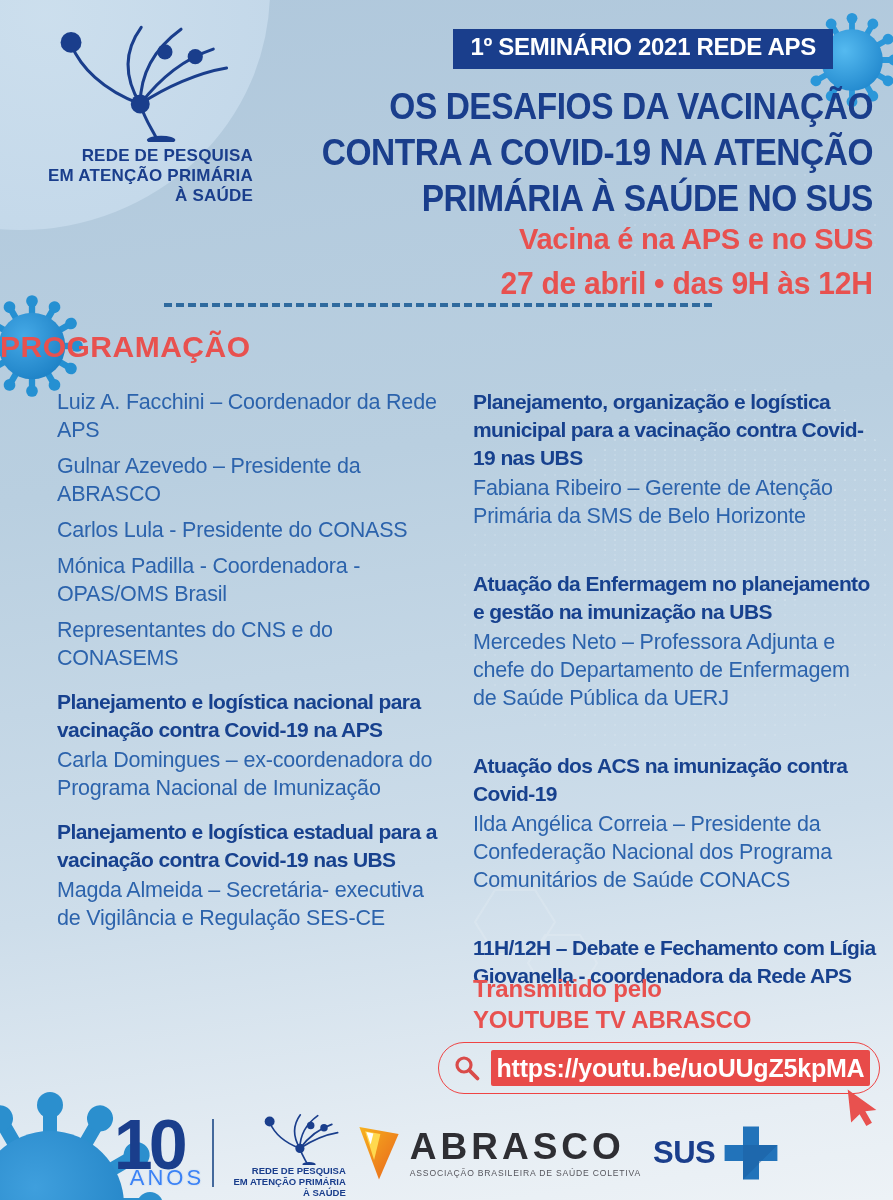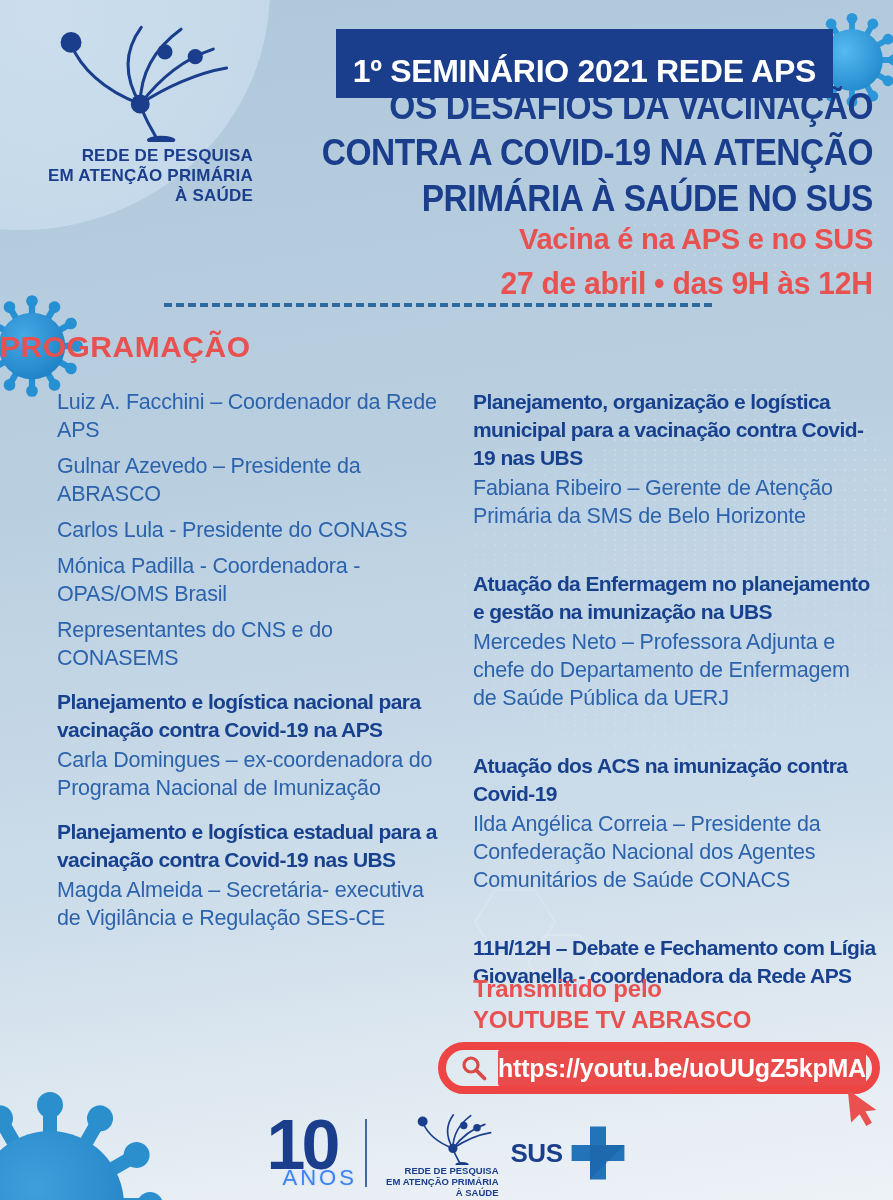--- a/index.html
+++ b/index.html
@@ -20,21 +20,21 @@
   .dots.d3{left:620px;top:170px;width:260px;height:120px;opacity:.20;}
   .hex{left:450px;top:880px;opacity:.14;}
 
   
   .toplogo{left:28px;top:14px;width:235px;}
   .toplogo .txt{width:225px;text-align:right;color:#1a3e8c;font-weight:700;
     font-size:17px;line-height:20px;letter-spacing:.2px;}
 
   
   .banner{top:29px;right:60px;background:#1a3e8c;color:#fff;font-weight:700;
-    font-size:32px;letter-spacing:-.3px;padding:24px 17px 8px;white-space:nowrap;}
+    font-size:24px;letter-spacing:-.3px;padding:4px 17px 8px;white-space:nowrap;}
   .titleblock{top:84px;right:20px;width:640px;text-align:right;color:#1a3e8c;
     font-weight:700;font-size:36px;line-height:46px;letter-spacing:-.5px;
     transform:scaleX(.93);transform-origin:100% 0;}
   .subtitle{top:222px;right:20px;color:#e8514f;font-weight:700;font-size:30px;
     letter-spacing:-.3px;transform:scaleX(.97);transform-origin:100% 0;}
   .datetime{top:266px;right:20px;color:#e8514f;font-weight:700;font-size:31px;
     letter-spacing:-.3px;transform:scaleX(.97);transform-origin:100% 0;}
   .dashline{top:303px;left:164px;width:548px;border-top:4px dashed #2f6a9e;}
   .progheading{top:330px;left:0;width:100%;text-align:left;color:#e8514f;
     font-weight:700;font-size:30px;letter-spacing:.5px;}
@@ -44,21 +44,21 @@
   .col-left{left:57px;width:388px;}
   .col-right{left:473px;width:404px;}
   .p-head{font-weight:700;font-size:21px;color:#17418e;letter-spacing:-.8px;margin:0 0 8px;}
   .p-topic{font-weight:700;font-size:21px;color:#17418e;letter-spacing:-.6px;margin:0 0 2px;}
   .p-item{font-weight:400;font-size:21.5px;color:#2c63ac;letter-spacing:-.2px;margin:0 0 8px;}
   .gap-lg{margin-top:40px;}
   .gap-md{margin-top:16px;}
 
   
   .broadcast{left:473px;top:973px;color:#e8514f;font-weight:700;font-size:24px;line-height:31px;letter-spacing:-.2px;}
-  .pill{left:438px;top:1042px;width:442px;height:52px;border:8px solid #ef4444;
+  .pill{left:438px;top:1042px;width:442px;height:52px;border:1px solid #ef4444;
     border-radius:28px;box-sizing:border-box;display:flex;align-items:center;background:rgba(255,255,255,.06);}
   .pill .mag{margin-left:15px;flex:0 0 auto;display:flex;}
   .pill .urlbox{flex:1;margin:0 9px 0 10px;background:#e84b49;border-radius:2px;
     height:36px;display:flex;align-items:center;justify-content:center;}
   .pill .urlbox span{color:#fff;font-weight:700;font-size:25px;letter-spacing:-.2px;}
   .cursor{left:847px;top:1087px;}
 
   
   .footer{left:0;top:1106px;width:100%;height:94px;display:flex;align-items:center;
     justify-content:center;gap:12px;}
@@ -67,21 +67,21 @@
   .tenanos .lbl{position:absolute;left:16px;top:52px;font-size:22px;font-weight:400;color:#3b82f6;
     letter-spacing:3px;text-shadow:-1px -1px 0 #dde7f0,1px -1px 0 #dde7f0,-1px 1px 0 #dde7f0,1px 1px 0 #dde7f0;}
   .fdivider{width:2px;height:68px;background:#44699c;}
   .frede{display:flex;flex-direction:column;align-items:flex-end;width:120px;}
   .frede .txt{text-align:right;color:#1a3e8c;font-weight:700;font-size:9.5px;line-height:11px;}
   .fabrasco{display:flex;align-items:center;gap:10px;}
   .fabrasco .col2{display:flex;flex-direction:column;}
   .fabrasco .name{font-size:37px;font-weight:700;color:#2e2e33;letter-spacing:4px;line-height:38px;}
   .fabrasco .tag{font-size:8.6px;color:#55555c;letter-spacing:.8px;margin-top:2px;}
   .fsus{display:flex;align-items:center;gap:8px;}
-  .fsus .sustxt{font-size:26px;font-weight:700;color:#1a3e8c;letter-spacing:-.5px;}
+  .fsus .sustxt{font-size:31px;font-weight:700;color:#1a3e8c;letter-spacing:-.5px;}
 </style>
 </head>
 <body>
 
 <div class="abs blob"></div>
 <div class="abs dots d1"></div>
 <div class="abs dots d2"></div>
 <div class="abs dots d3"></div>
 <svg class="abs hex" width="160" height="130" viewBox="0 0 160 130">
   <polygon points="45,10 85,10 105,42 85,74 45,74 25,42" fill="none" stroke="#ffffff" stroke-width="2"></polygon>
@@ -216,21 +216,21 @@
   <div class="p-topic gap-md">Planejamento e logística estadual para a vacinação contra Covid-19 nas UBS</div>
   <div class="p-item">Magda Almeida – Secretária- executiva de Vigilância e Regulação SES-CE</div>
 </div>
 
 <div class="abs col col-right">
   <div class="p-topic">Planejamento, organização e logística municipal para a vacinação contra Covid-19 nas UBS</div>
   <div class="p-item">Fabiana Ribeiro – Gerente de Atenção Primária da SMS de Belo Horizonte</div>
   <div class="p-topic gap-lg">Atuação da Enfermagem no planejamento e gestão na imunização na UBS</div>
   <div class="p-item">Mercedes Neto – Professora Adjunta e chefe do Departamento de Enfermagem de Saúde Pública da UERJ</div>
   <div class="p-topic gap-lg">Atuação dos ACS na imunização contra Covid-19</div>
-  <div class="p-item">Ilda Angélica Correia – Presidente da Confederação Nacional dos Agentes Comunitários de Saúde CONACS</div>
+  <div class="p-item">Ilda Angélica Correia – Presidente da Confederação Nacional dos Programa Comunitários de Saúde CONACS</div>
   <div class="p-topic gap-lg">11H/12H – Debate e Fechamento com Lígia Giovanella - coordenadora da Rede APS</div>
 </div>
 
 <div class="abs broadcast">
   <div>Transmitido pelo</div>
   <div>YOUTUBE TV ABRASCO</div>
 </div>
 
 <div class="abs pill">
   <span class="mag">
@@ -268,20 +268,37 @@
       <circle cx="121" cy="40" r="9" fill="#1a3e8c"></circle>
       <circle cx="153" cy="45" r="9" fill="#1a3e8c"></circle>
       <ellipse cx="117" cy="133" rx="16" ry="5" fill="#1a3e8c"></ellipse>
     </svg>
     <div class="txt">
       <div>REDE DE PESQUISA</div>
       <div>EM ATENÇÃO PRIMÁRIA</div>
       <div>À SAÚDE</div>
     </div>
   </div>
+  <div class="fabrasco">
+    <svg width="42" height="64" viewBox="0 0 60 80">
+      <defs>
+        <linearGradient id="ag" x1="0" y1="0" x2="1" y2="1">
+          <stop offset="0" stop-color="#f7b21e"></stop>
+            <stop offset="1" stop-color="#e8641c"></stop>
+        </linearGradient>
+      </defs>
+      <polygon points="2,3 58,13 30,78" fill="url(#ag)"></polygon>
+      <polygon points="10,9 32,13 23,50" fill="#ffd94f"></polygon>
+      <polygon points="12,10 22,12 18,28" fill="#ffffff"></polygon>
+    </svg>
+    <div class="col2">
+      <span class="name">ABRASCO</span>
+      <span class="tag">ASSOCIAÇÃO BRASILEIRA DE SAÚDE COLETIVA</span>
+    </div>
+  </div>
   <div class="fsus">
     <span class="sustxt">SUS</span>
     <svg width="56" height="56" viewBox="0 0 70 70">
       <path d="M25,2 h20 v23 h23 v20 h-23 v23 h-20 v-23 H2 v-20 h23 Z" fill="#2273ba"></path>
       <polygon points="45,2 45,25 68,25 25,68 25,45 2,45 25,45 25,25 45,25" fill="#1b5ea3" opacity=".55"></polygon>
     </svg>
   </div>
 </div>
 
 </body></html>

